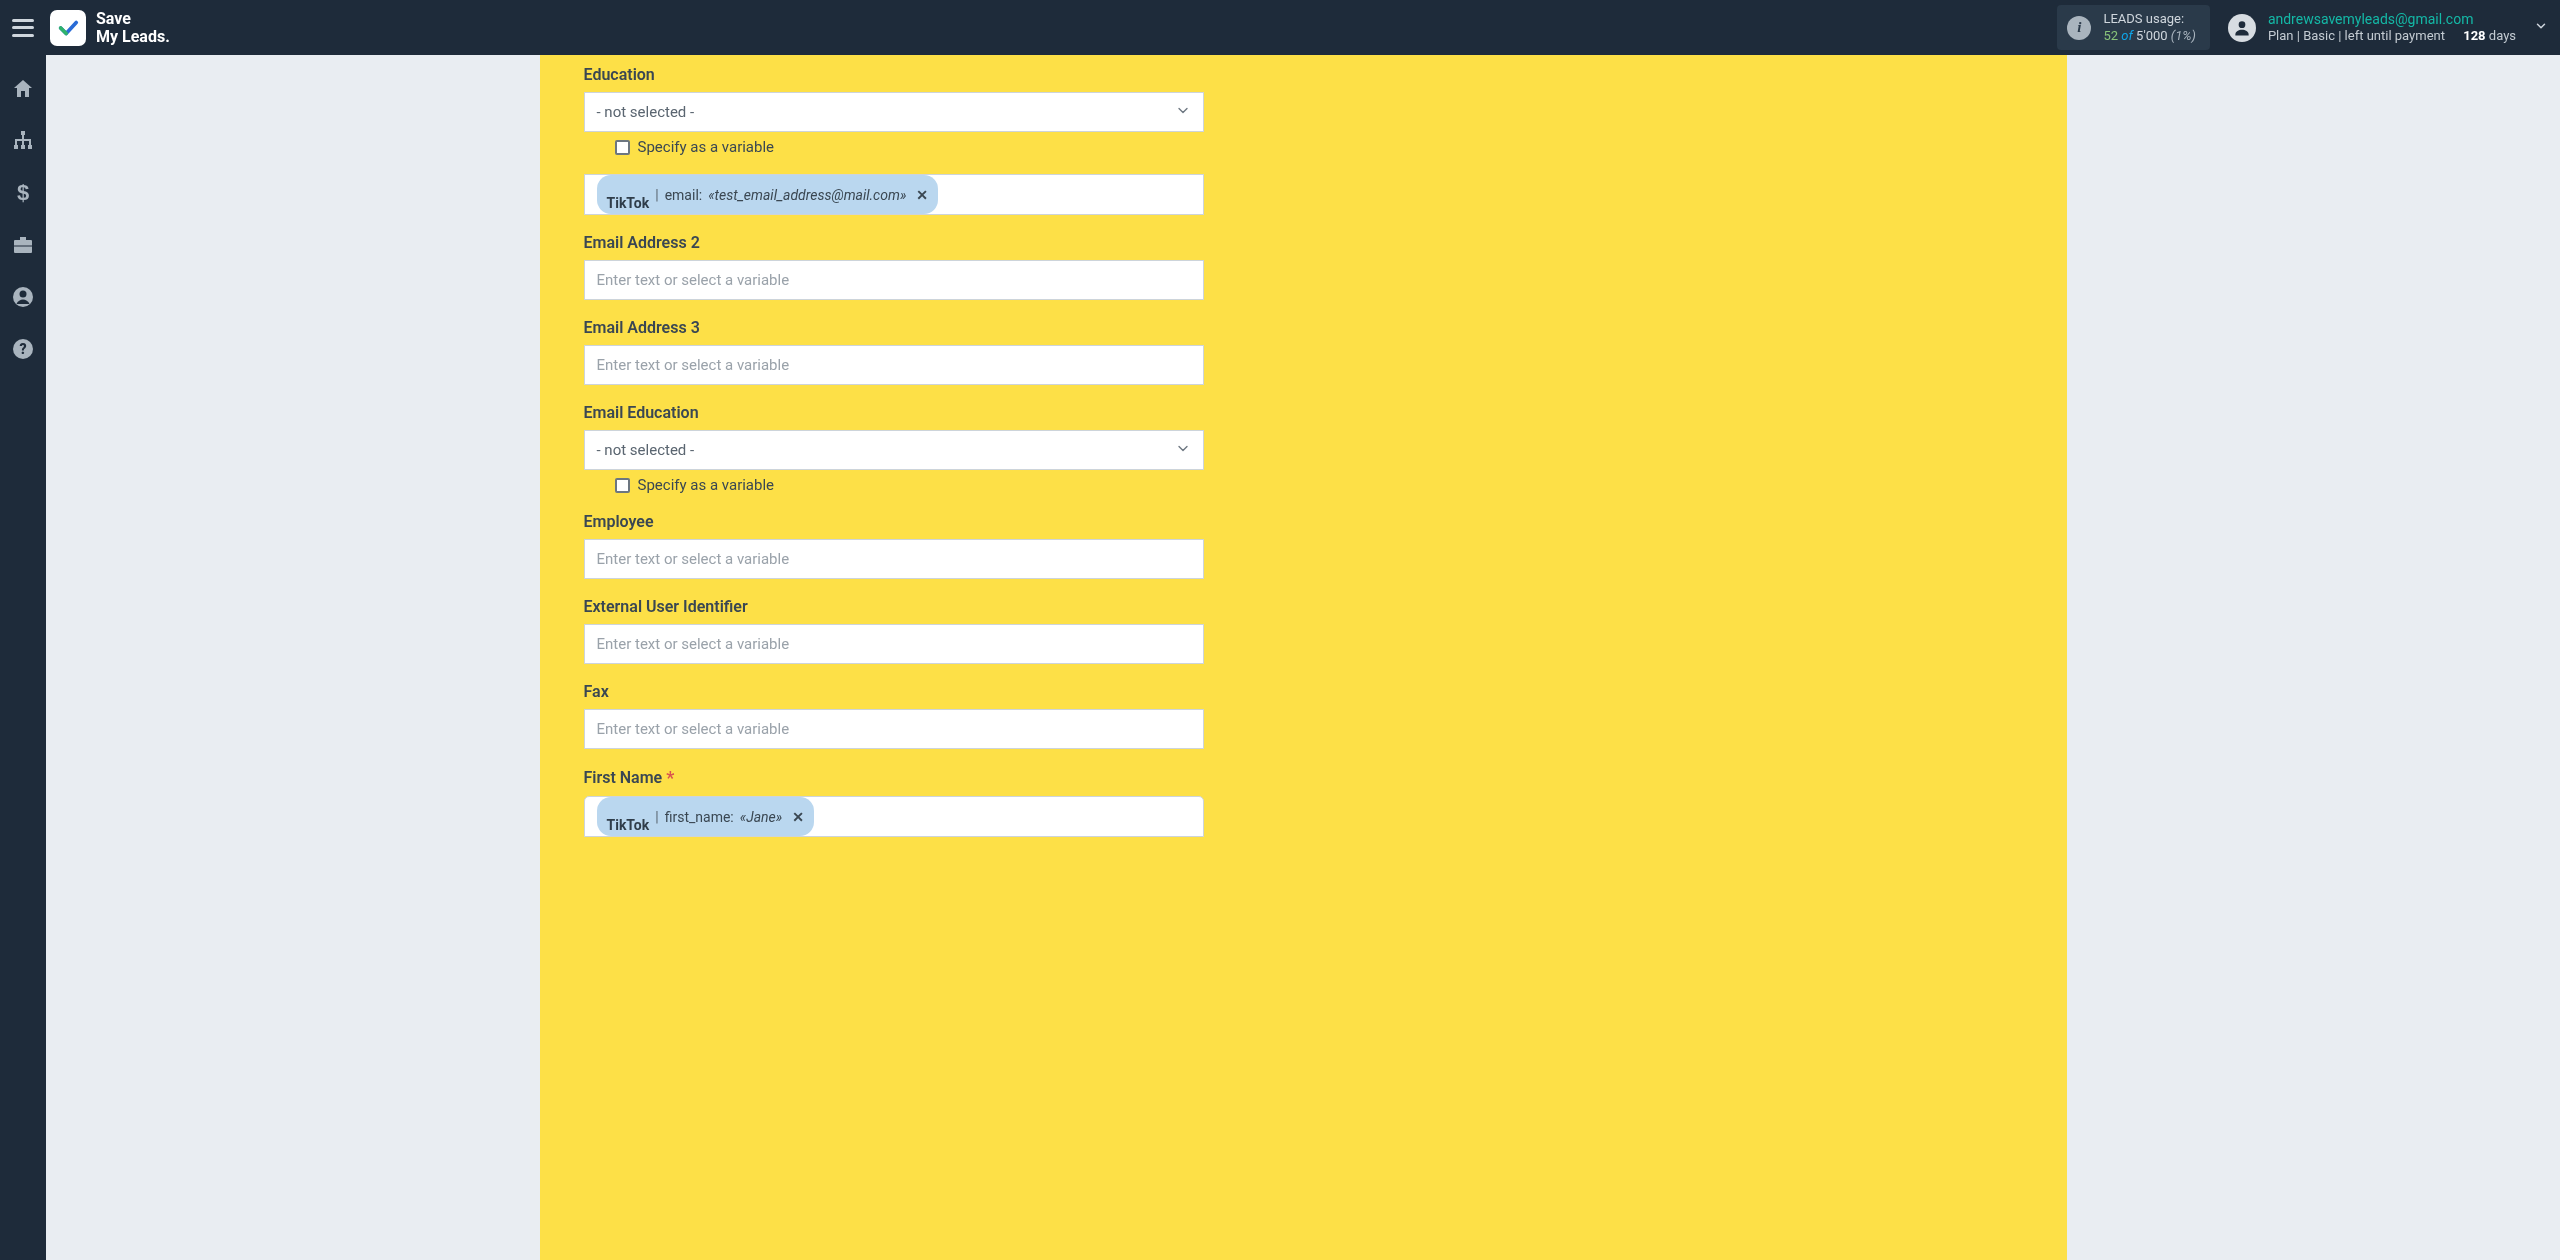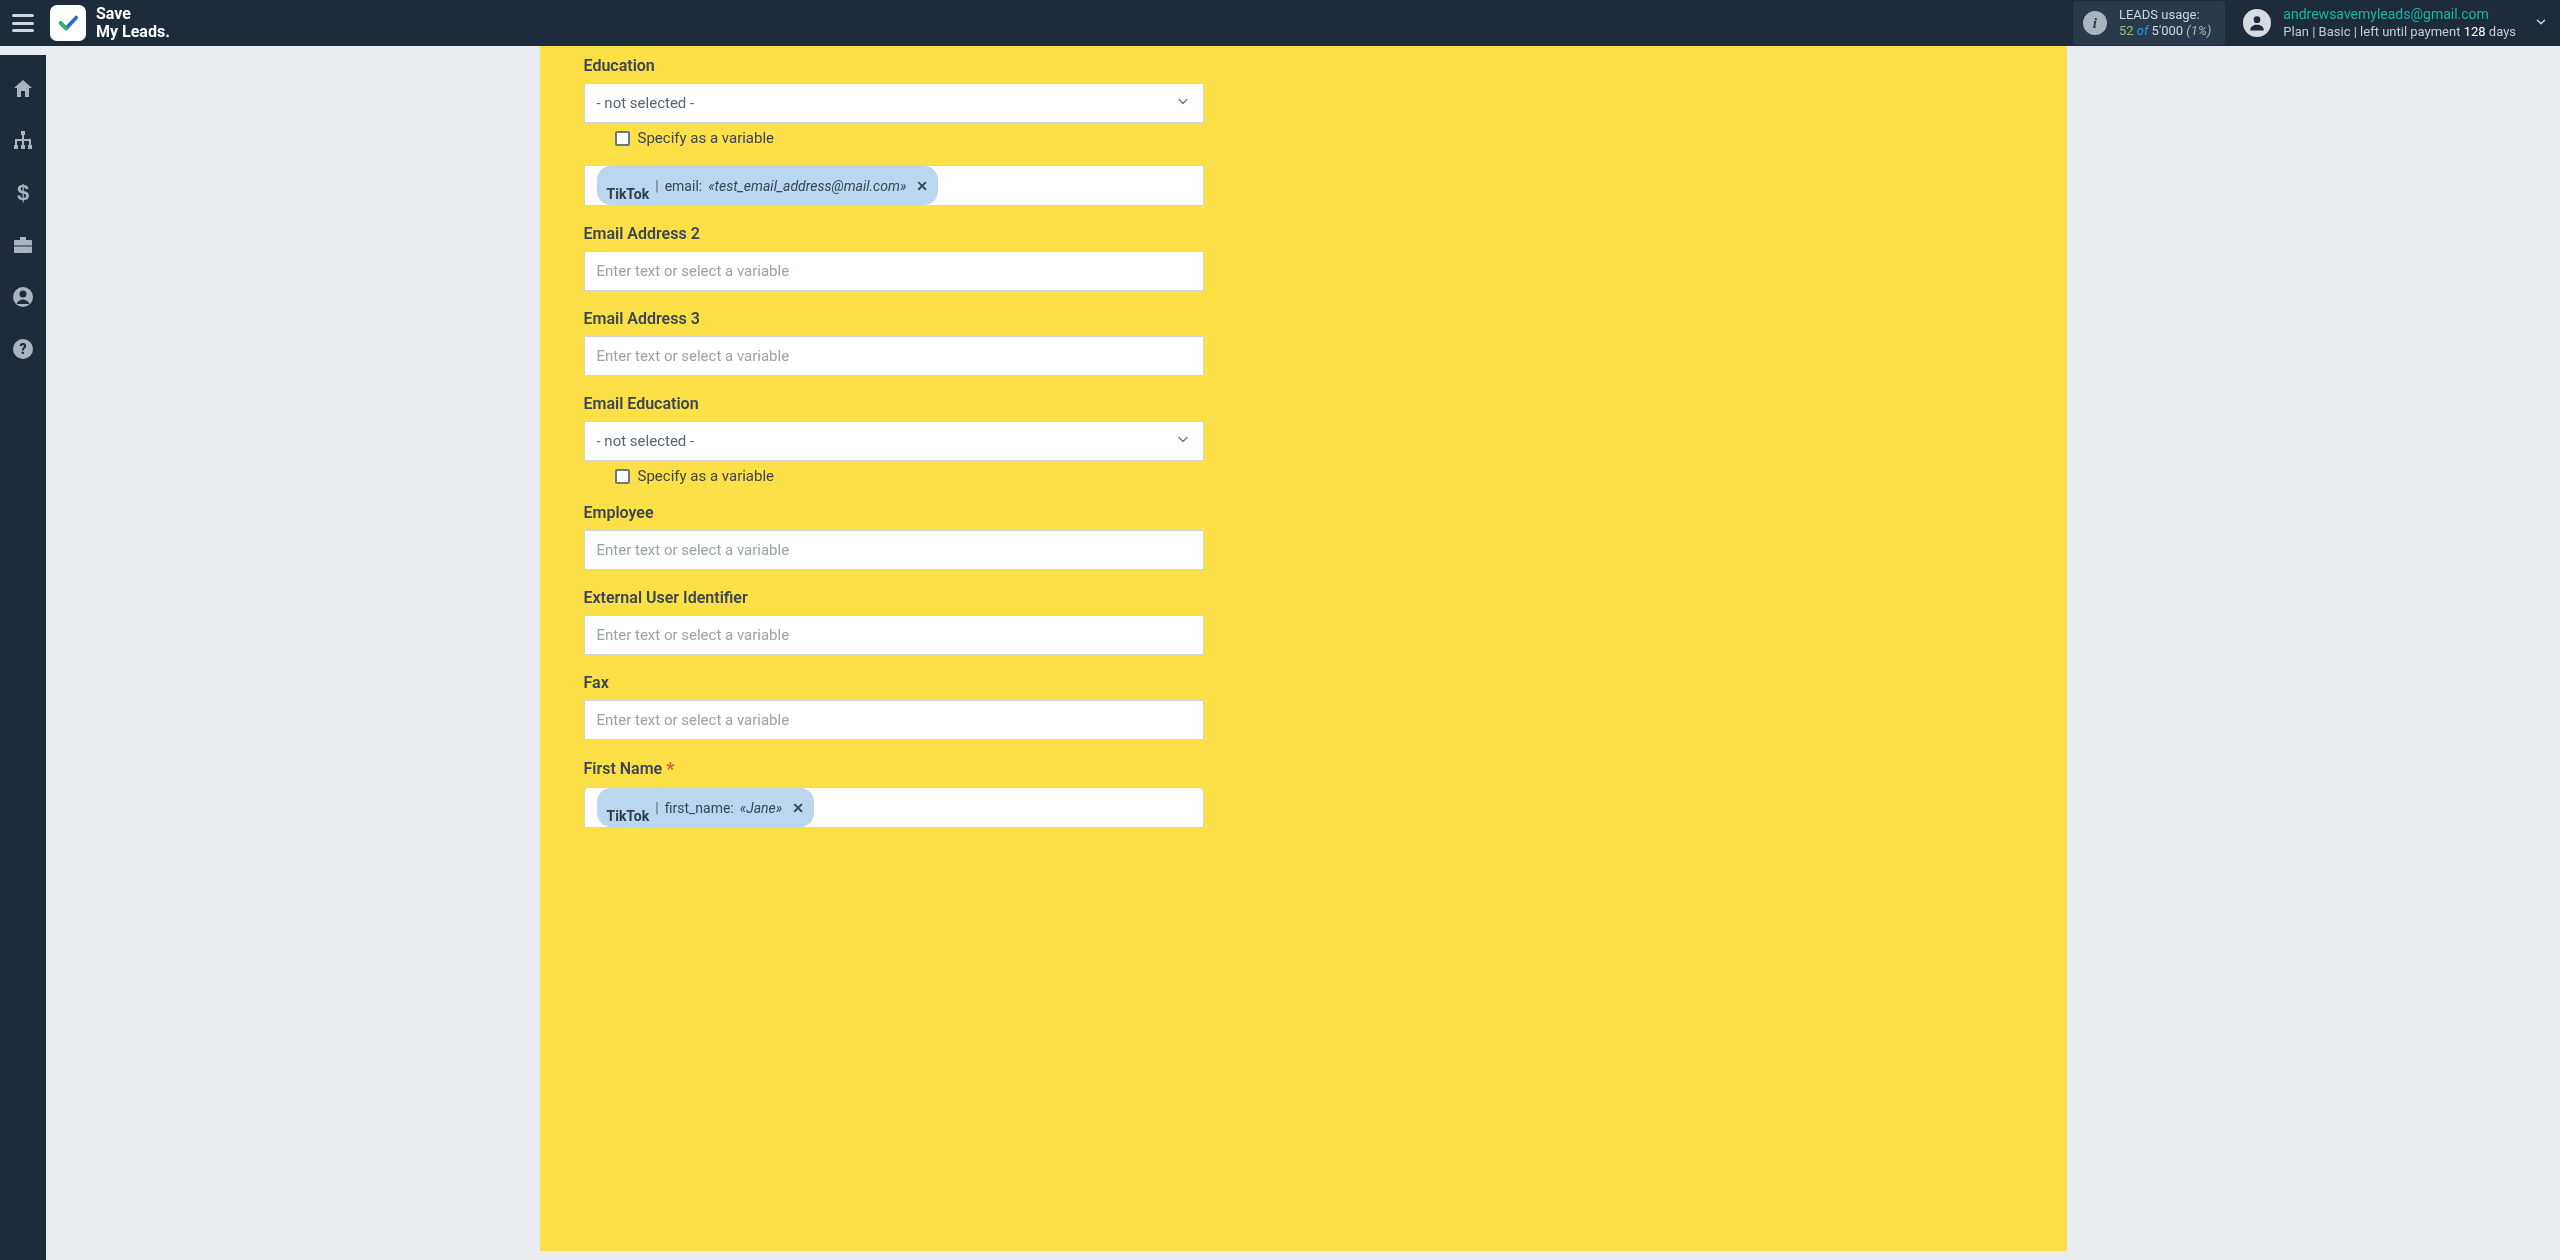--- a/index.html
+++ b/index.html
@@ -4,21 +4,21 @@
   <style>
     * { box-sizing: border-box; margin: 0; padding: 0; }
     body {
       font-family: -apple-system, BlinkMacSystemFont, "Segoe UI", Roboto, Arial, sans-serif;
       background: #e9edf2;
       color: #333;
       font-size: 14px;
     }
     .topbar {
       background: #1e2b3a;
-      height: 46px;
+      height: 55px;
       display: flex;
       align-items: center;
       padding: 0 12px;
       color: #fff;
       position: relative;
     }
     .hamburger {
       width: 22px;
       height: 18px;
       display: flex;
@@ -98,21 +98,21 @@
       height: 28px;
       background: #d7dce1;
       border-radius: 50%;
       display: flex;
       align-items: center;
       justify-content: center;
     }
     .acct-lines { line-height: 1.25; font-size: 14px; }
     .acct-lines .email { color: #14b8a6; }
     .acct-lines .plan { color: #c3cbd2; font-size: 13px; }
-    .acct-lines .plan .days { font-weight: 400; color: #fff; }
+    .acct-lines .plan .days { font-weight: 700; color: #fff; margin-left: 15px; }
     .chev-down { margin-left: 6px; cursor: pointer; }
 
     .sidebar {
       position: fixed;
       top: 55px;
       left: 0;
       width: 46px;
       bottom: 0;
       background: #1e2b3a;
       display: flex;

